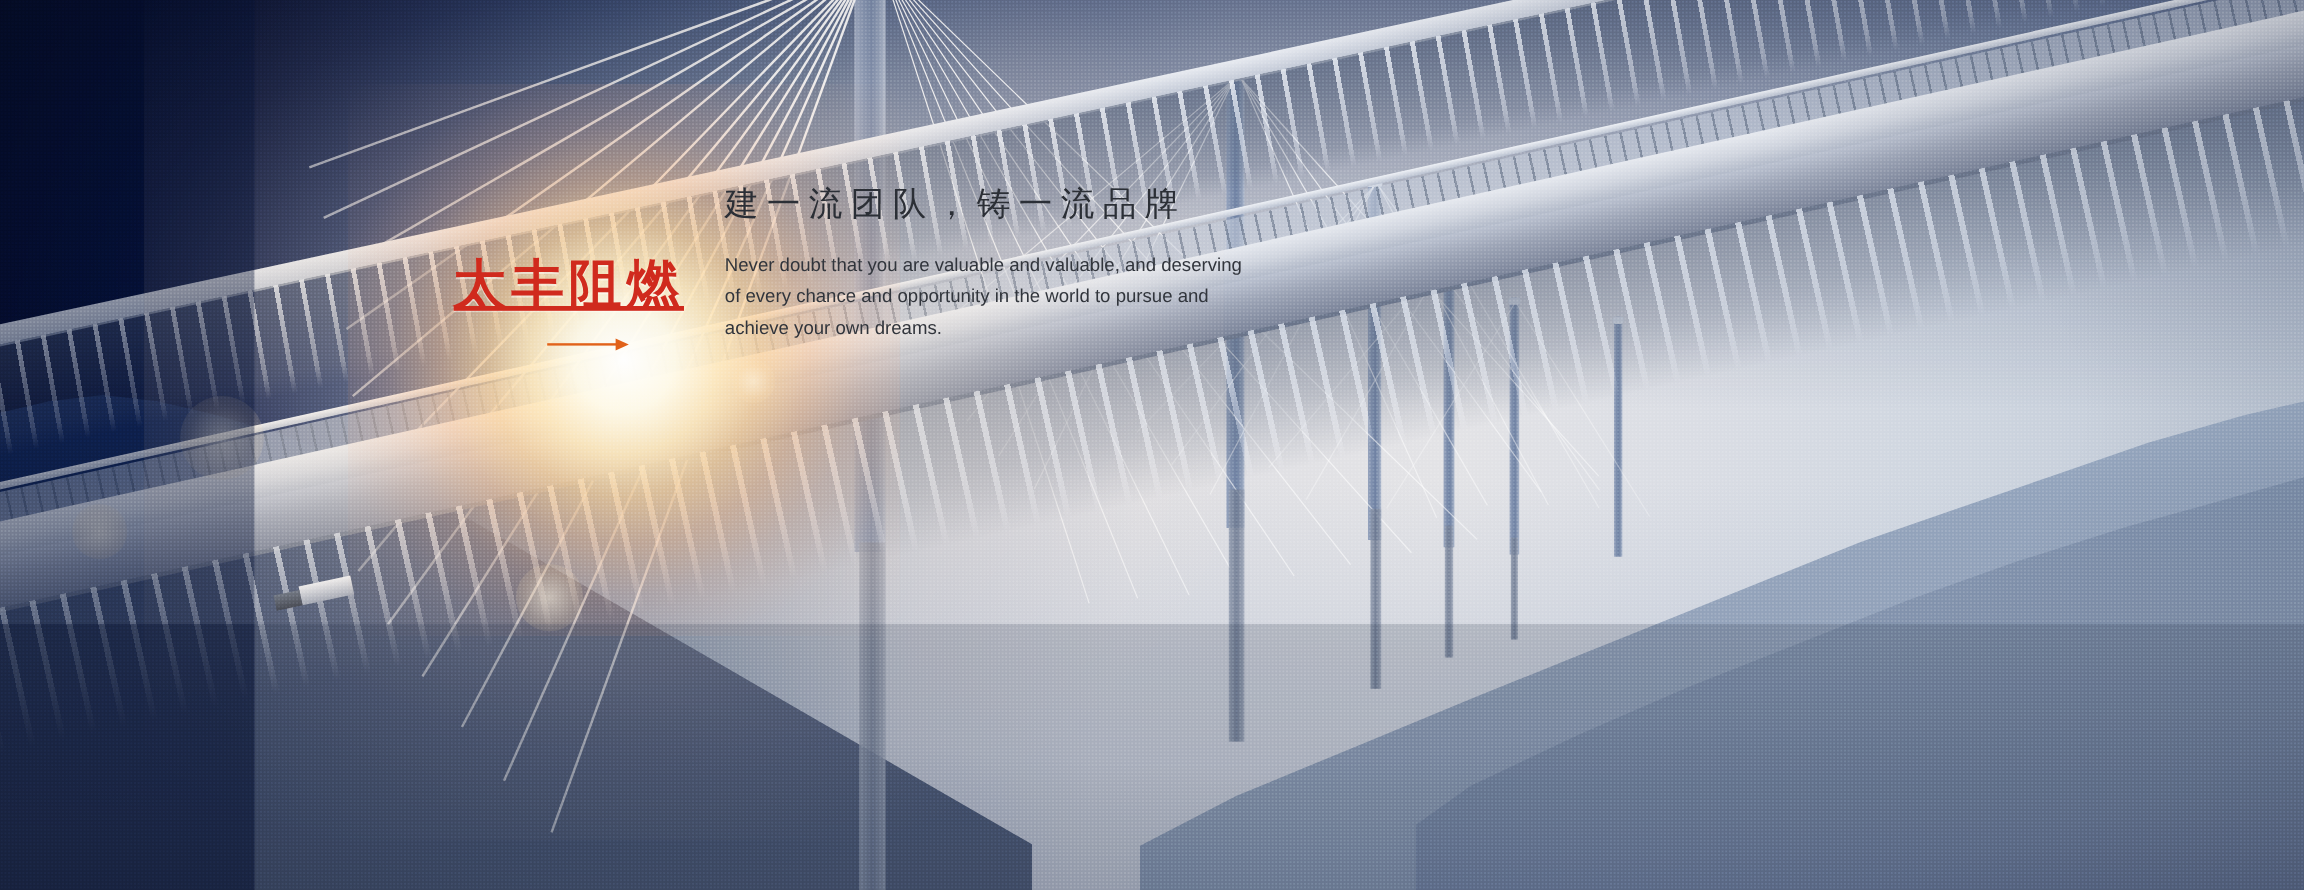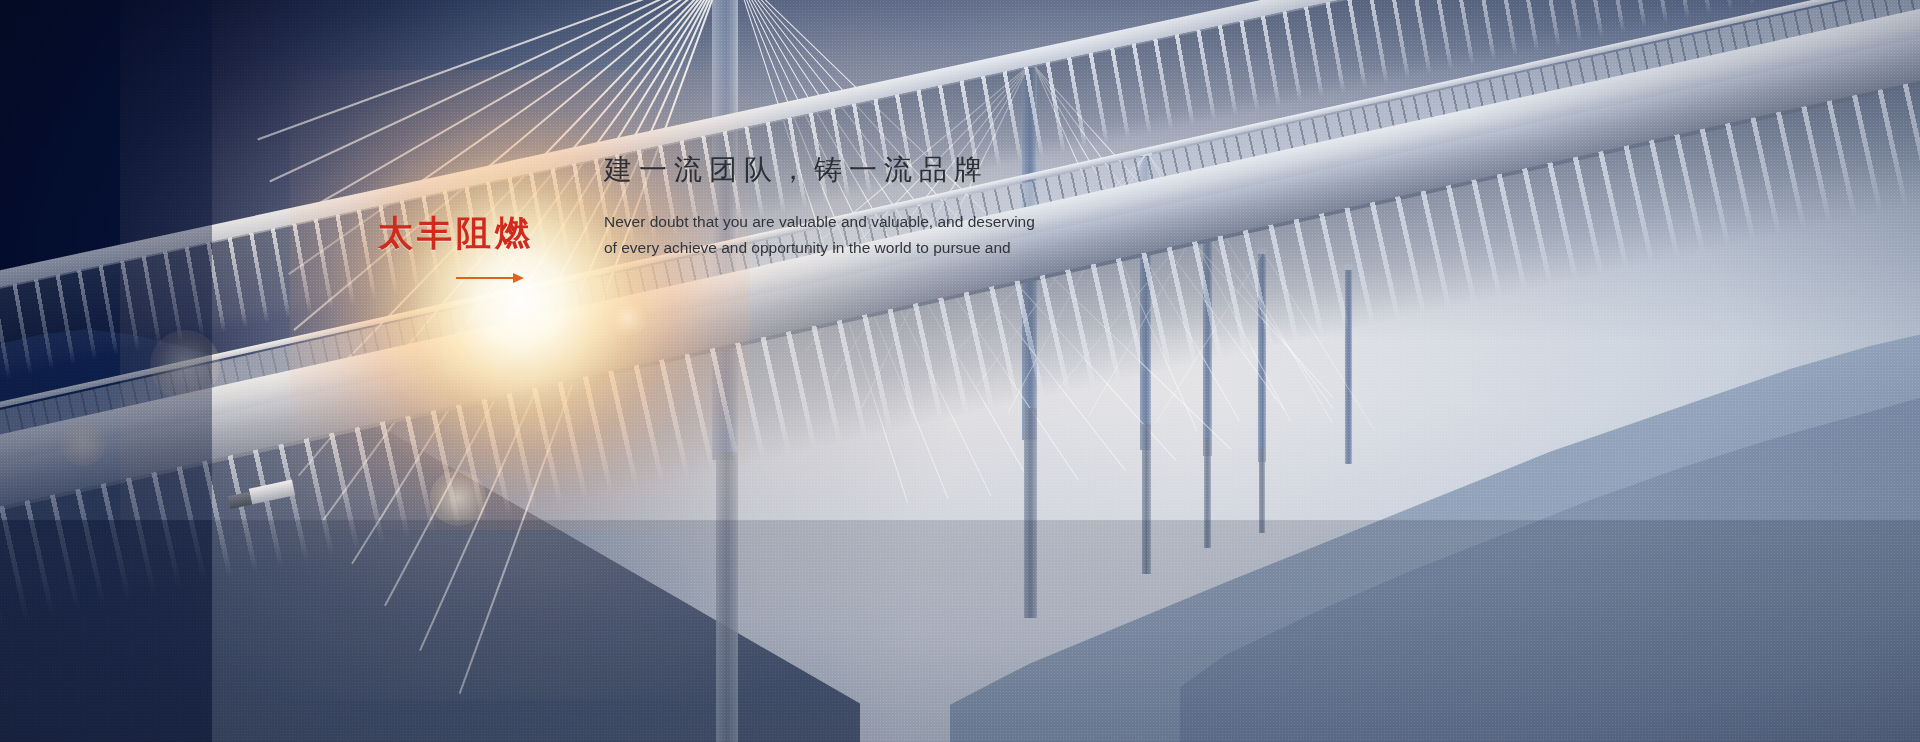--- a/index.html
+++ b/index.html
@@ -200,26 +200,27 @@
   }
 
   
   .content{position:absolute;inset:0;}
 
   .logo-block{
     position:absolute;left:378px;top:216px;width:160px;
   }
   .logo-word{
     font-family:"DejaVu Sans","Liberation Sans",sans-serif;
-    font-size:35px;font-weight:700;
+    font-size:44px;font-weight:700;
     color:#d02a1d;
     letter-spacing:4px;
     line-height:1;
     white-space:nowrap;
     text-shadow:0 1px 0 rgba(255,255,255,.5);
+    text-decoration:underline;
   }
   .logo-arrow{
     position:relative;margin-top:22px;margin-left:78px;width:68px;height:10px;
   }
   .logo-arrow .shaft{
     position:absolute;left:0;top:4px;width:60px;height:2px;background:#e1621a;
   }
   .logo-arrow .head{
     position:absolute;right:0;top:0;width:0;height:0;
     border-top:5px solid transparent;border-bottom:5px solid transparent;
@@ -364,18 +365,19 @@
       <div class="logo-arrow">
         <span class="shaft"></span>
         <span class="head"></span>
       </div>
     </div>
 
     <div class="copy-block">
       <div class="headline-1">建一流团队，铸一流品牌</div>
       <div class="body-copy">
         <span>Never doubt that you are valuable and valuable, and deserving</span>
-        <span> of every achieve and opportunity in the world to pursue and</span>
+        <span> of every chance and opportunity in the world to pursue and</span>
+        <span>achieve your own dreams.</span>
       </div>
     </div>
 
   </div>
 </div>
 
 </body></html>

